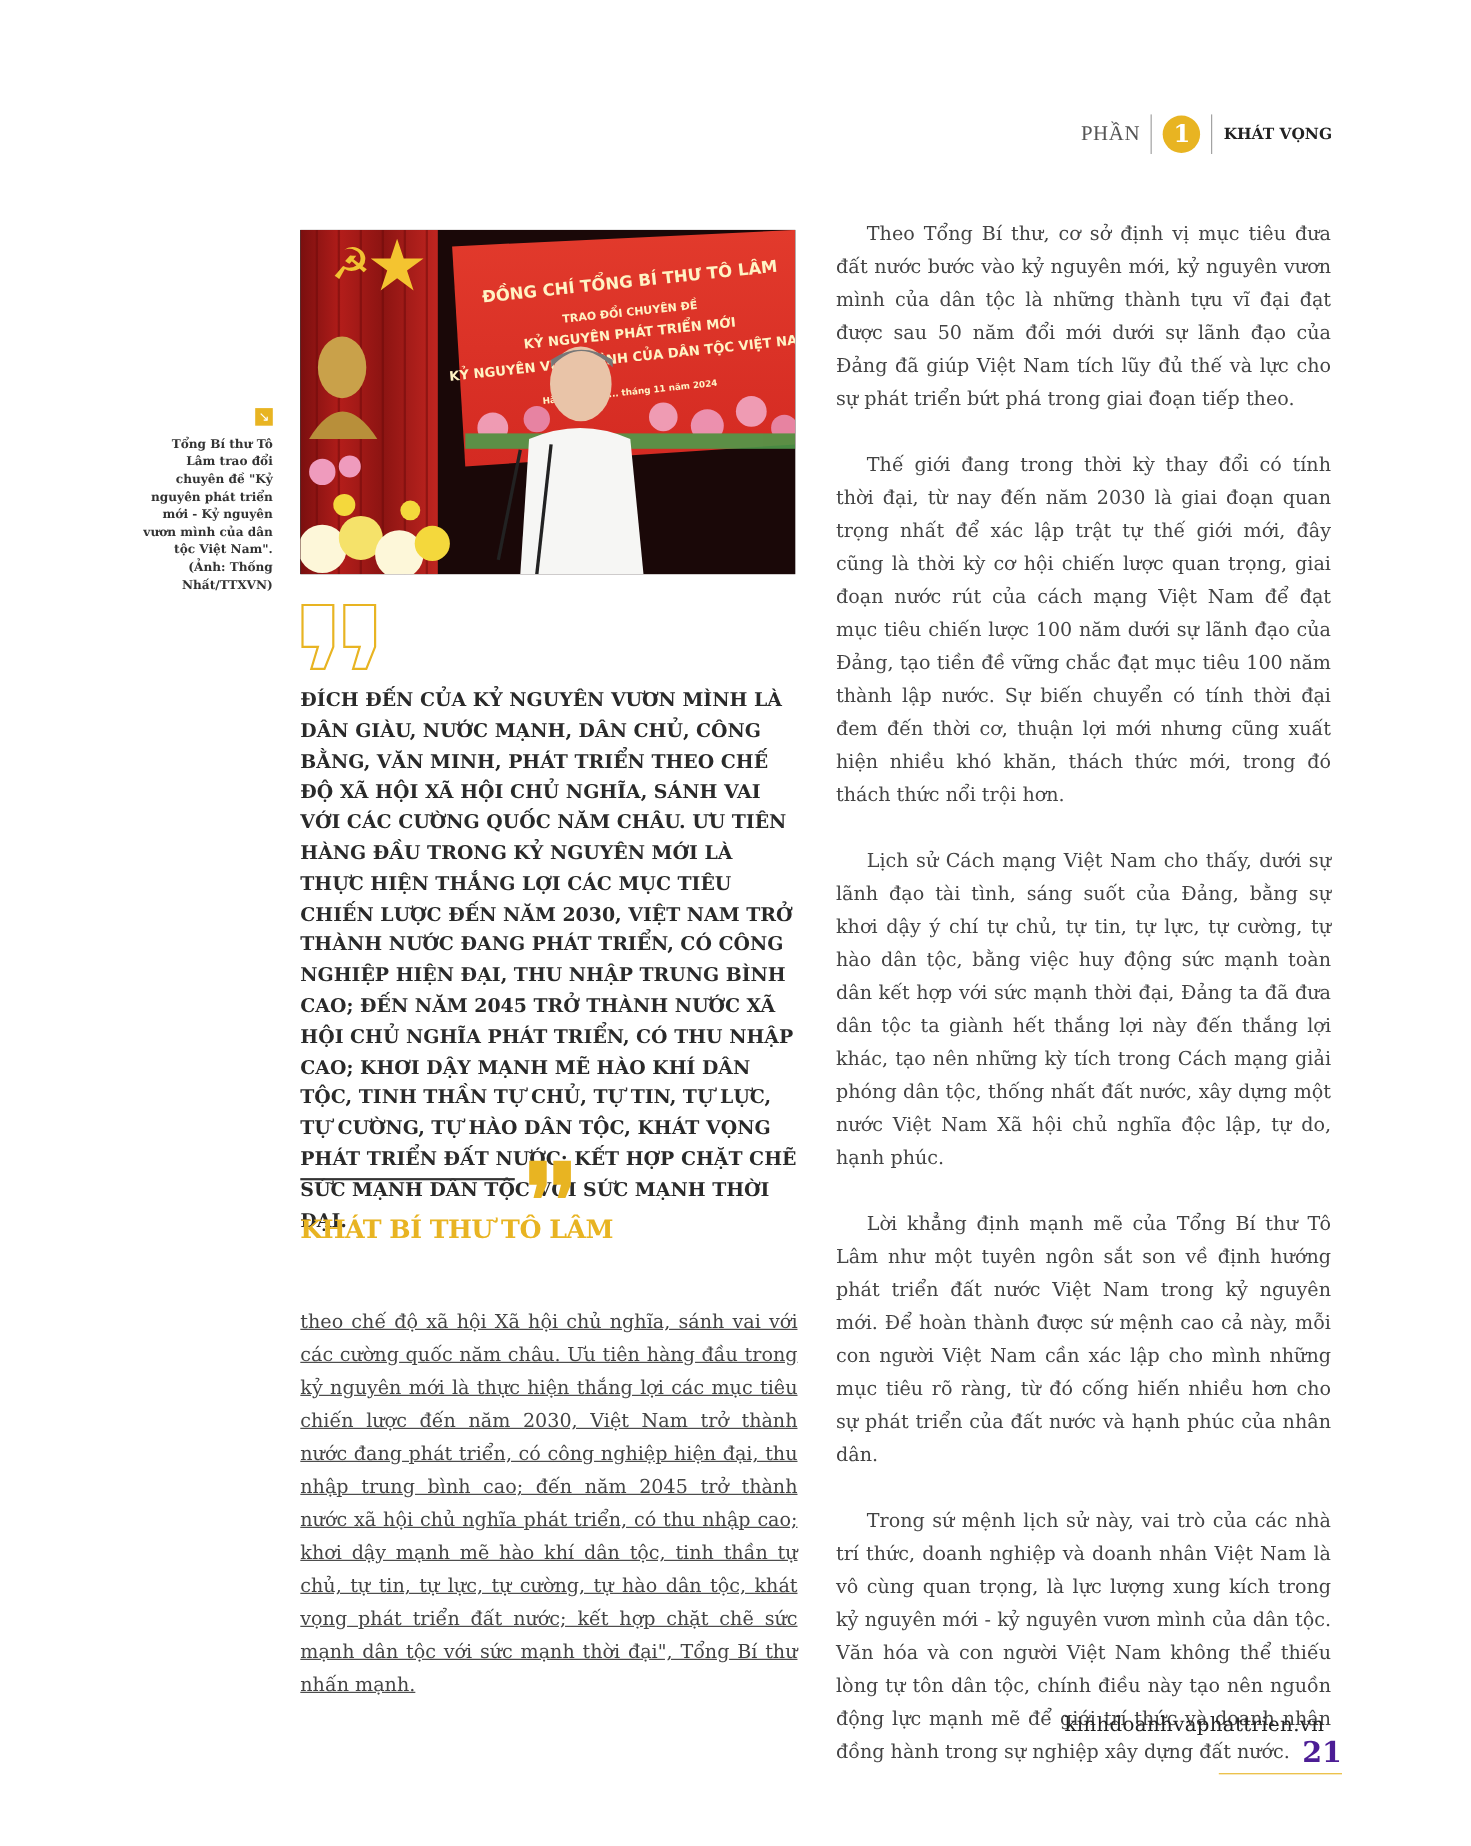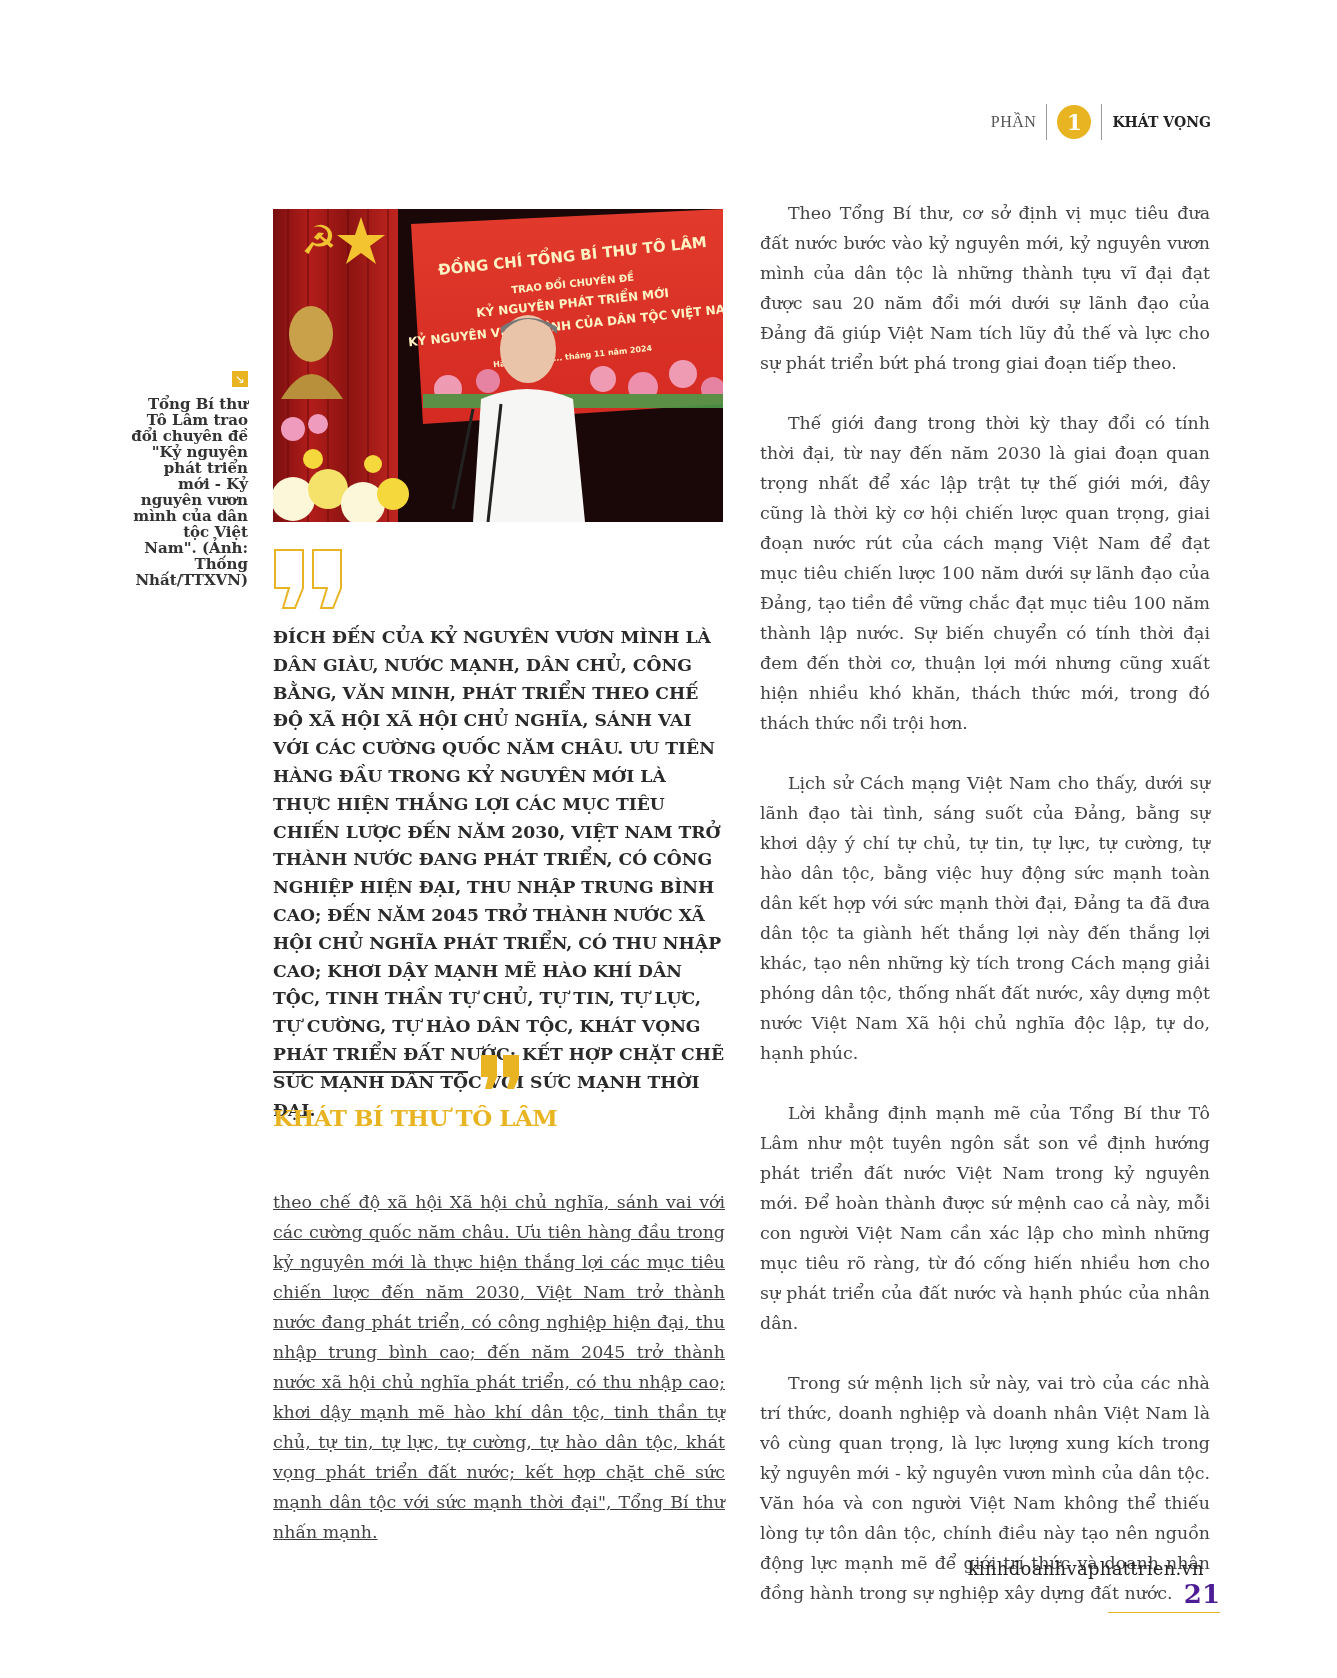--- a/index.html
+++ b/index.html
@@ -1,30 +1,30 @@
 <!DOCTYPE html>
 <html><head>
 <meta charset="utf-8">
 <style>
   html, body { margin:0; padding:0; background:#ffffff; }
   body { width:1337px; height:1678px; position:relative; overflow:hidden;
          font-family:"DejaVu Serif", serif; color:#3a3a3a; }
   .header { position:absolute; top:102px; right:126px; display:flex; align-items:center; height:40px; }
-  .header .part { font-family:"Liberation Serif", serif; font-size:16px; color:#555; letter-spacing:0.5px; }
+  .header .part { font-family:"Liberation Serif", serif; font-size:19px; color:#555; letter-spacing:0.5px; }
   .header .sep { width:1px; height:36px; background:#999; margin:0 10px; }
   .header .num { width:34px; height:34px; border-radius:50%; background:#e8b422; color:#fff;
                  font-family:"DejaVu Serif", serif; font-weight:bold; font-size:22px;
                  display:flex; align-items:center; justify-content:center; }
   .header .title { font-family:"DejaVu Serif", serif; font-weight:bold; font-size:14px; color:#222; }
 
   .photo { position:absolute; left:273px; top:209px; width:450px; height:313px; overflow:hidden; background:#1a0d0d; }
   .caption-icon { position:absolute; left:232px; top:371px; width:16px; height:16px; background:#e8b422;
                   color:#fff; font-size:12px; line-height:16px; text-align:center; font-family:"DejaVu Sans", sans-serif; }
   .caption { position:absolute; left:128px; top:396px; width:120px; text-align:right;
-             font-family:"DejaVu Serif", serif; font-weight:bold; font-size:15px; line-height:16px; color:#333; }
+             font-family:"DejaVu Serif", serif; font-weight:bold; font-size:11px; line-height:16px; color:#333; }
 
   .quote-open { position:absolute; left:273px; top:548px; width:72px; height:62px; }
   .quote-text { position:absolute; left:273px; top:624px; width:452px;
                 font-family:"DejaVu Serif", serif; font-weight:bold; font-size:17.2px; line-height:27.8px;
                 color:#2a2a2a; text-transform:none; }
   .quote-rule { position:absolute; left:273px; top:1071px; width:195px; height:2px; background:#333; }
   .quote-close { position:absolute; left:481px; top:1055px; width:40px; height:34px; }
   .quote-author { position:absolute; left:273px; top:1104px; font-family:"DejaVu Serif", serif; font-weight:bold;
                   font-size:23px; color:#e8b422; letter-spacing:-0.5px; }
 
@@ -130,21 +130,21 @@
     <path d="M22 0 H38 V22 L33 34 H26 L29 22 H22 Z"></path>
   </g>
 </svg>
 <div class="quote-author">KHÁT BÍ THƯ TÔ LÂM</div>
 
 <div class="body-left">
   <p class="para">theo chế độ xã hội Xã hội chủ nghĩa, sánh vai với các cường quốc năm châu. Ưu tiên hàng đầu trong kỷ nguyên mới là thực hiện thắng lợi các mục tiêu chiến lược đến năm 2030, Việt Nam trở thành nước đang phát triển, có công nghiệp hiện đại, thu nhập trung bình cao; đến năm 2045 trở thành nước xã hội chủ nghĩa phát triển, có thu nhập cao; khơi dậy mạnh mẽ hào khí dân tộc, tinh thần tự chủ, tự tin, tự lực, tự cường, tự hào dân tộc, khát vọng phát triển đất nước; kết hợp chặt chẽ sức mạnh dân tộc với sức mạnh thời đại", Tổng Bí thư nhấn mạnh.</p>
 </div>
 
 <div class="col-right">
-  <p class="para indent">Theo Tổng Bí thư, cơ sở định vị mục tiêu đưa đất nước bước vào kỷ nguyên mới, kỷ nguyên vươn mình của dân tộc là những thành tựu vĩ đại đạt được sau 20 năm đổi mới dưới sự lãnh đạo của Đảng đã giúp Việt Nam tích lũy đủ thế và lực cho sự phát triển bứt phá trong giai đoạn tiếp theo.</p>
+  <p class="para indent">Theo Tổng Bí thư, cơ sở định vị mục tiêu đưa đất nước bước vào kỷ nguyên mới, kỷ nguyên vươn mình của dân tộc là những thành tựu vĩ đại đạt được sau 50 năm đổi mới dưới sự lãnh đạo của Đảng đã giúp Việt Nam tích lũy đủ thế và lực cho sự phát triển bứt phá trong giai đoạn tiếp theo.</p>
   <p class="para indent">Thế giới đang trong thời kỳ thay đổi có tính thời đại, từ nay đến năm 2030 là giai đoạn quan trọng nhất để xác lập trật tự thế giới mới, đây cũng là thời kỳ cơ hội chiến lược quan trọng, giai đoạn nước rút của cách mạng Việt Nam để đạt mục tiêu chiến lược 100 năm dưới sự lãnh đạo của Đảng, tạo tiền đề vững chắc đạt mục tiêu 100 năm thành lập nước. Sự biến chuyển có tính thời đại đem đến thời cơ, thuận lợi mới nhưng cũng xuất hiện nhiều khó khăn, thách thức mới, trong đó thách thức nổi trội hơn.</p>
   <p class="para indent">Lịch sử Cách mạng Việt Nam cho thấy, dưới sự lãnh đạo tài tình, sáng suốt của Đảng, bằng sự khơi dậy ý chí tự chủ, tự tin, tự lực, tự cường, tự hào dân tộc, bằng việc huy động sức mạnh toàn dân kết hợp với sức mạnh thời đại, Đảng ta đã đưa dân tộc ta giành hết thắng lợi này đến thắng lợi khác, tạo nên những kỳ tích trong Cách mạng giải phóng dân tộc, thống nhất đất nước, xây dựng một nước Việt Nam Xã hội chủ nghĩa độc lập, tự do, hạnh phúc.</p>
   <p class="para indent">Lời khẳng định mạnh mẽ của Tổng Bí thư Tô Lâm như một tuyên ngôn sắt son về định hướng phát triển đất nước Việt Nam trong kỷ nguyên mới. Để hoàn thành được sứ mệnh cao cả này, mỗi con người Việt Nam cần xác lập cho mình những mục tiêu rõ ràng, từ đó cống hiến nhiều hơn cho sự phát triển của đất nước và hạnh phúc của nhân dân.</p>
   <p class="para indent">Trong sứ mệnh lịch sử này, vai trò của các nhà trí thức, doanh nghiệp và doanh nhân Việt Nam là vô cùng quan trọng, là lực lượng xung kích trong kỷ nguyên mới - kỷ nguyên vươn mình của dân tộc. Văn hóa và con người Việt Nam không thể thiếu lòng tự tôn dân tộc, chính điều này tạo nên nguồn động lực mạnh mẽ để giới trí thức và doanh nhân đồng hành trong sự nghiệp xây dựng đất nước.</p>
 </div>
 
 <div class="footer">
   <span class="site">kinhdoanhvaphattrien.vn</span>
   <span class="page">21</span>
   <span class="rule"></span>

